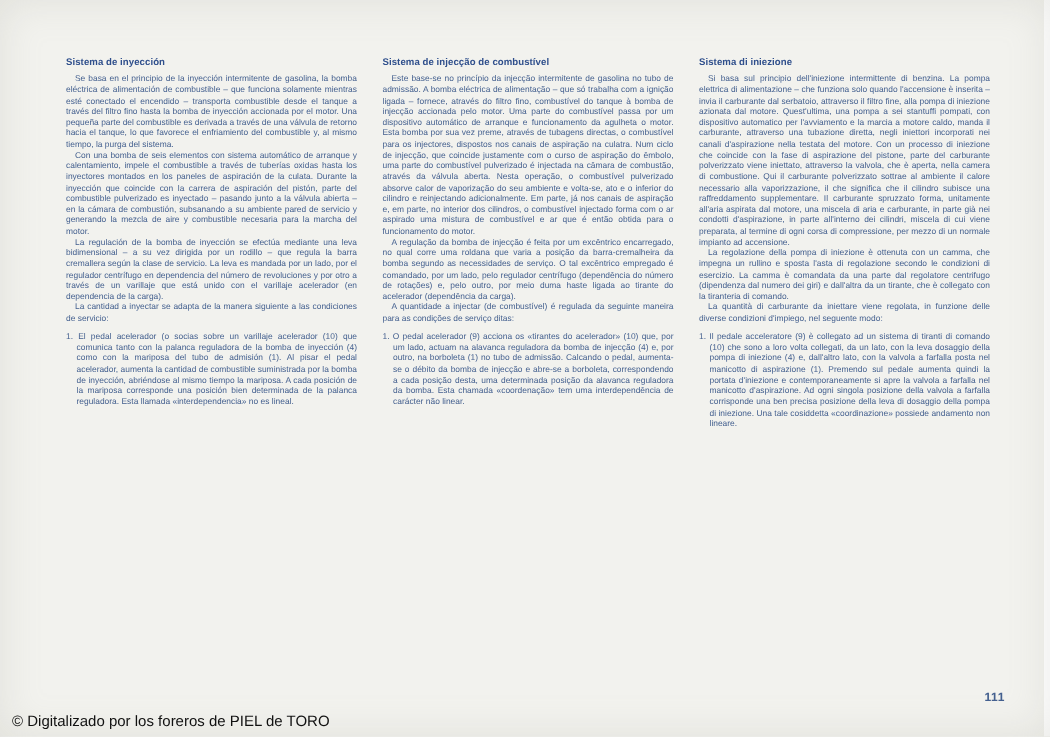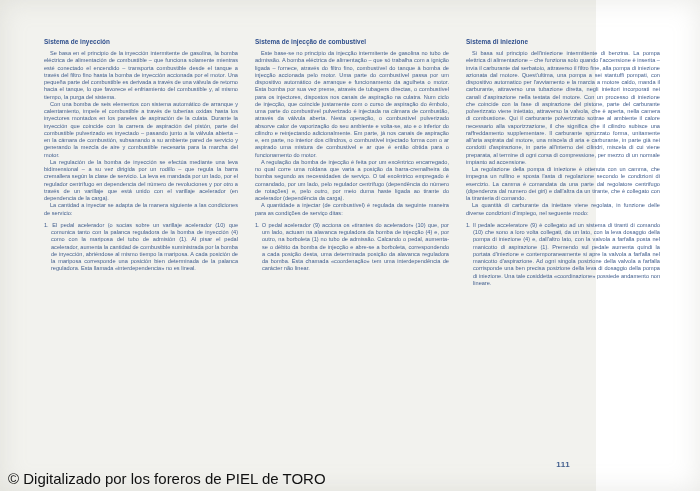--- a/index.html
+++ b/index.html
@@ -10,21 +10,21 @@
     width: 700px;
     height: 491px;
     background: #ffffff;
     font-family: "Liberation Sans", sans-serif;
     overflow: hidden;
     position: relative;
   }
   .page {
     position: absolute;
     left: 0; top: 0;
-    width: 596px;
+    width: 696px;
     height: 491px;
     background: #f2f2ee;
     box-sizing: border-box;
   }
   .columns {
     position: absolute;
     left: 44px;
     top: 38px;
     width: 616px;
     height: 420px;
@@ -76,21 +76,21 @@
     bottom: 22px;
     font-size: 8px;
     font-weight: bold;
     color: #44608f;
     letter-spacing: 0.4px;
   }
   .footer-credit {
     position: absolute;
     left: 8px;
     bottom: 4px;
-    font-size: 15px;
+    font-size: 10px;
     color: #111111;
     font-family: "Liberation Sans", sans-serif;
   }
   .scan-edge {
     position: absolute;
     left: 0; top: 0;
     width: 700px; height: 491px;
     pointer-events: none;
     box-shadow: inset 0 0 26px rgba(170,170,160,0.25);
   }

